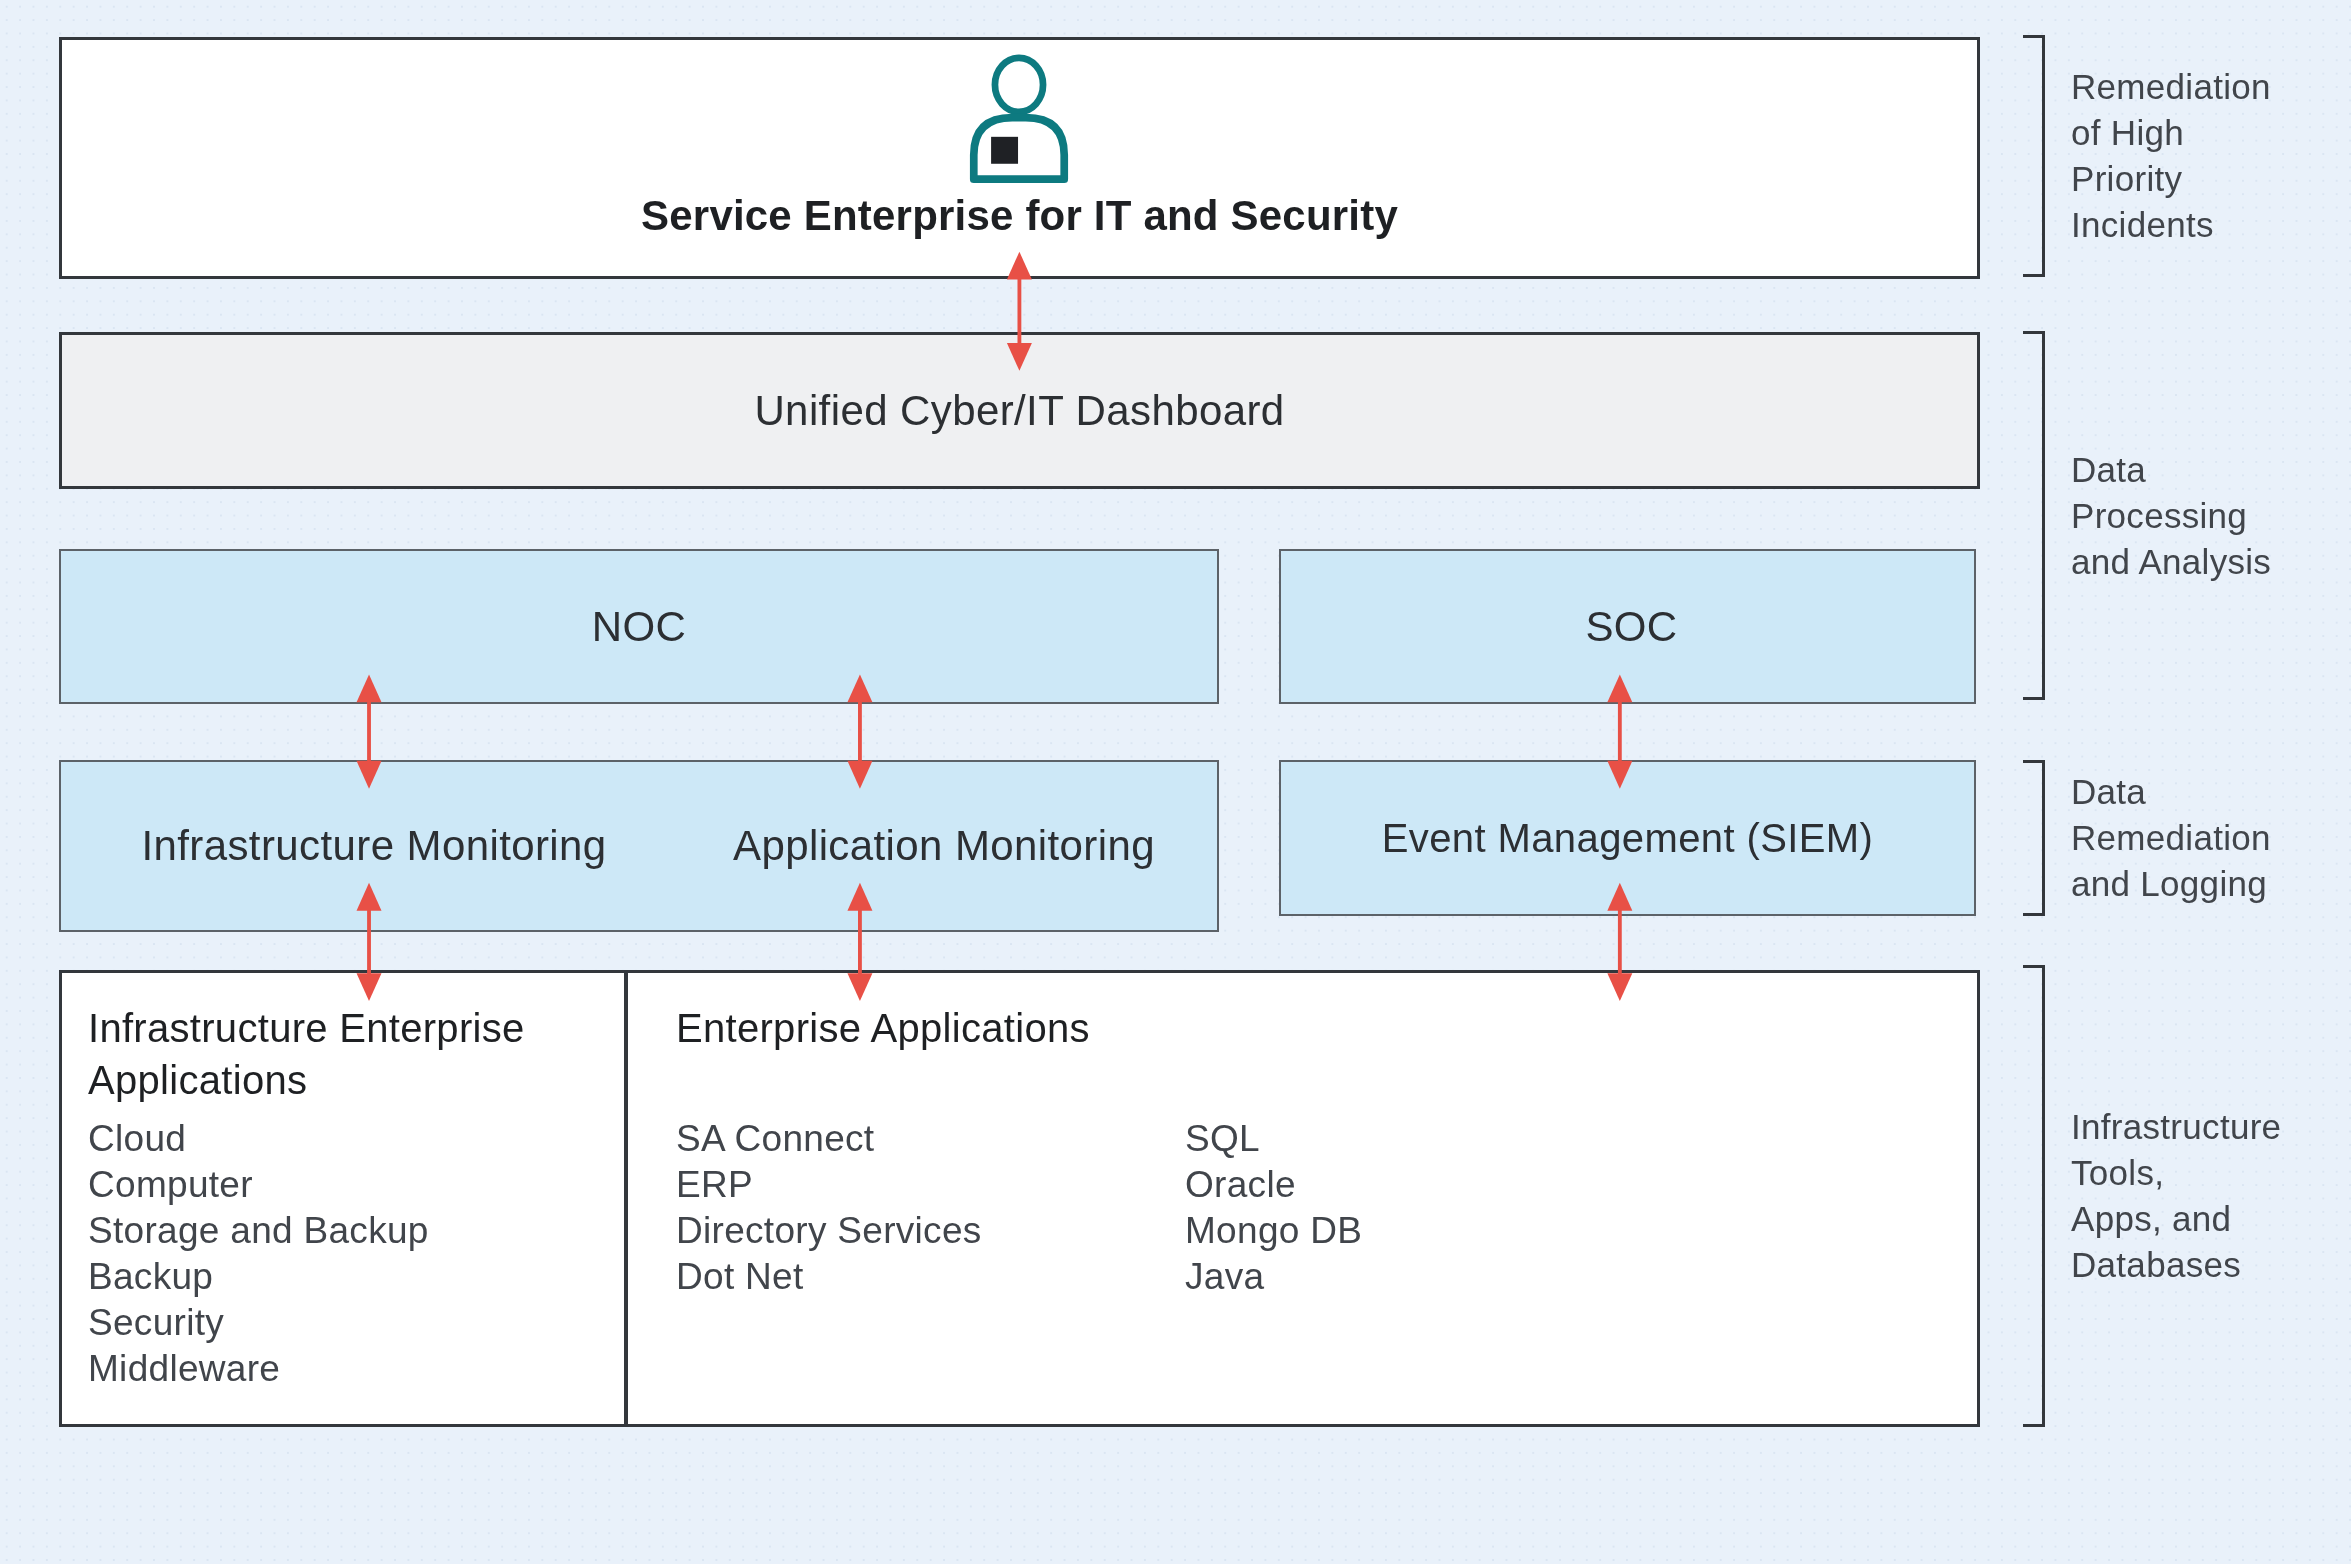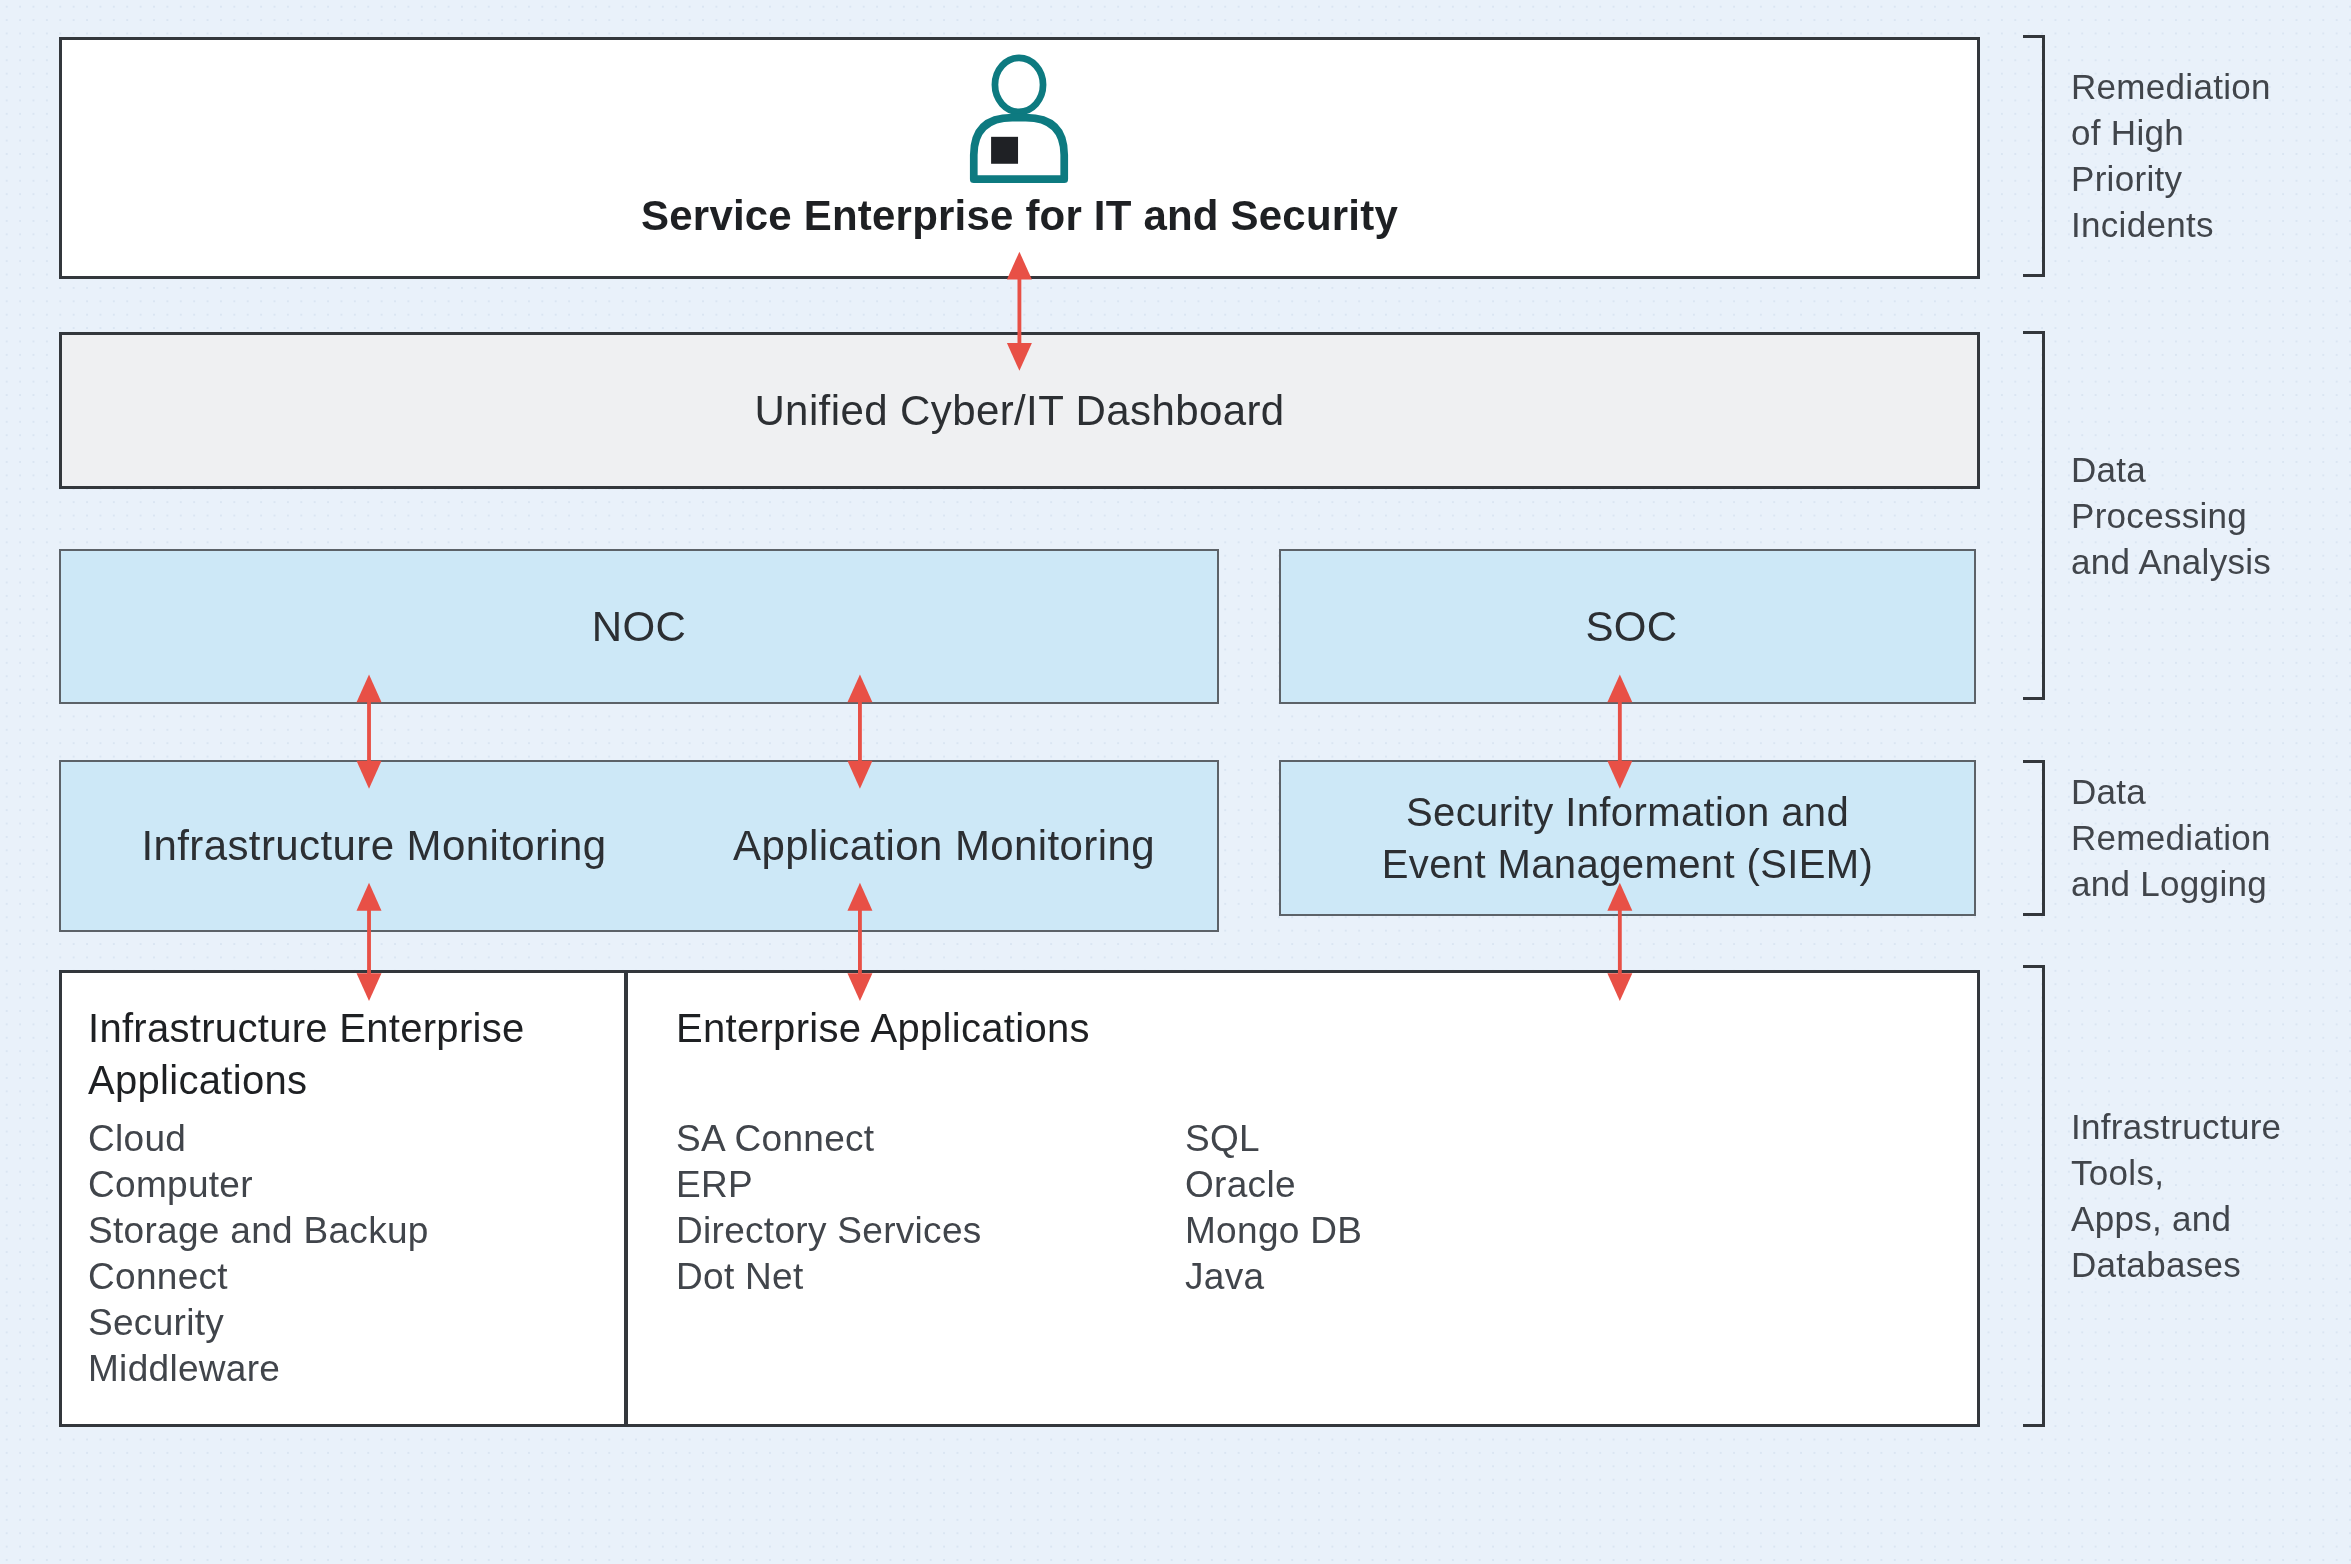--- a/index.html
+++ b/index.html
@@ -134,33 +134,32 @@
   </div>
   <div class="box box-blue soc-box">
     <span class="box-label">SOC</span>
   </div>
 
   <div class="box box-blue monitoring-box">
     <span class="mon-label mon-infra">Infrastructure Monitoring</span>
     <span class="mon-label mon-app">Application Monitoring</span>
   </div>
   <div class="box box-blue siem-box">
-    <div class="siem-line">Security Information and</div>
     <div class="siem-line">Event Management (SIEM)</div>
   </div>
 
   <div class="box box-outlined bottom-box">
     <div class="pane-divider"></div>
 
     <div class="pane-heading left-heading">Infrastructure Enterprise Applications</div>
     <ul class="app-list left-list">
       <li>Cloud</li>
       <li>Computer</li>
       <li>Storage and Backup</li>
-      <li>Connect</li>
+      <li>Backup</li>
       <li>Security</li>
       <li>Middleware</li>
     </ul>
 
     <div class="pane-heading mid-heading">Enterprise Applications</div>
     <div class="mid-cols">
       <ul class="app-list mid-col-1">
         <li>SA Connect</li>
         <li>ERP</li>
         <li>Directory Services</li>

